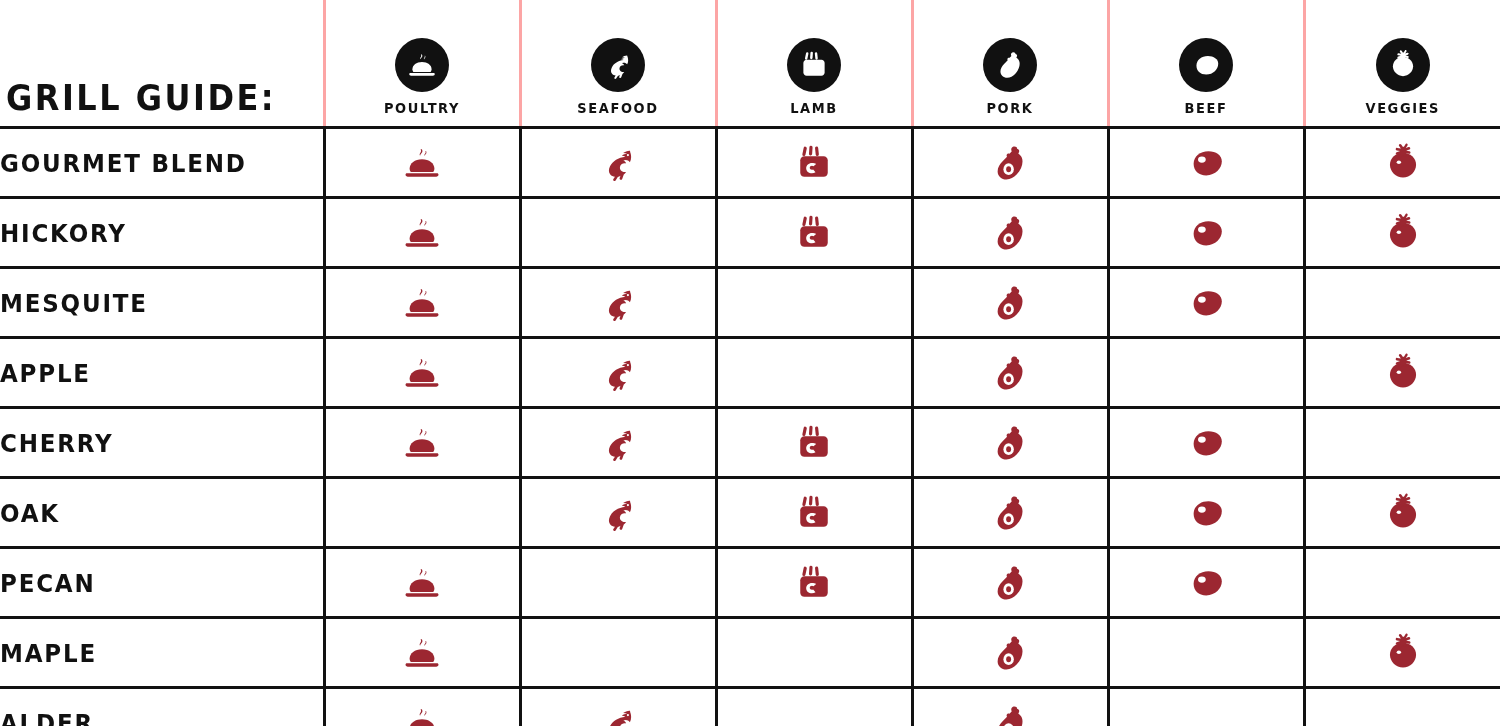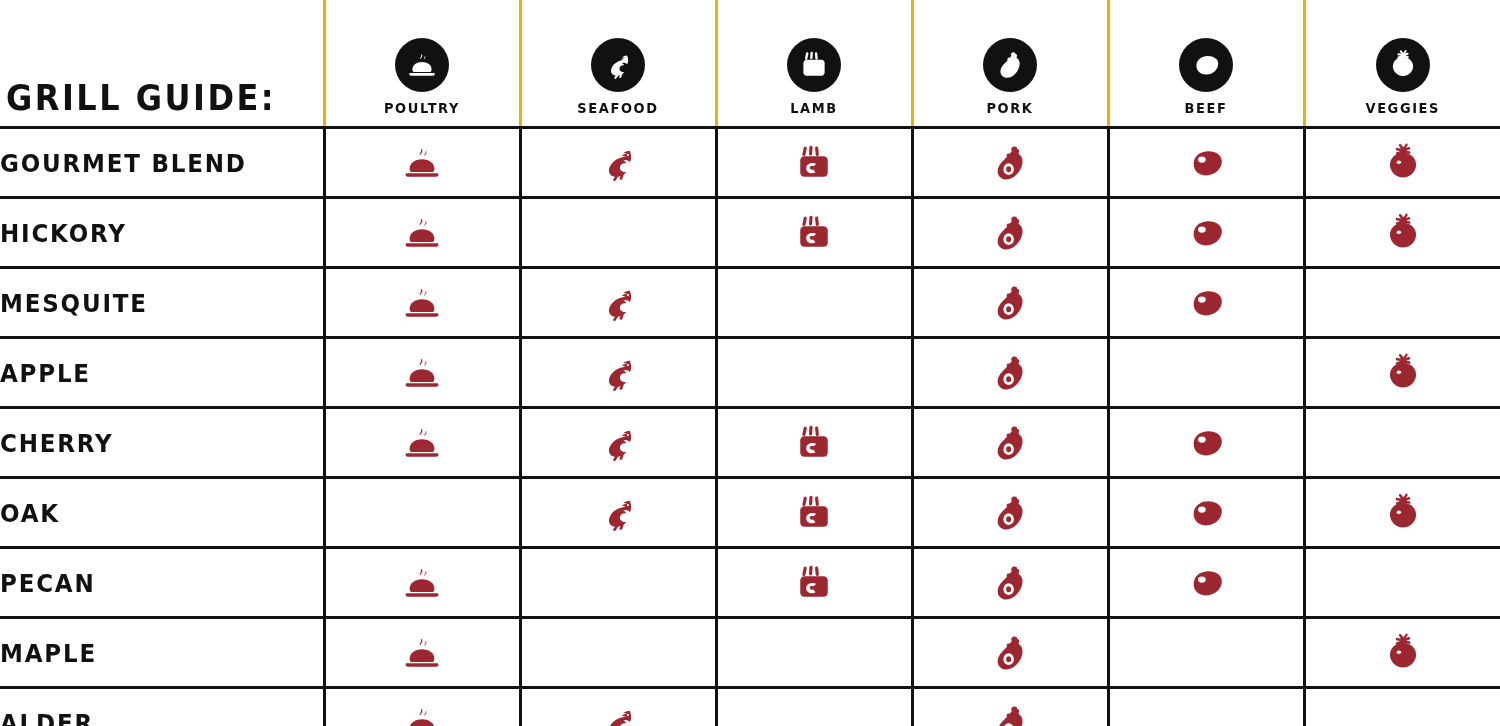--- a/index.html
+++ b/index.html
@@ -53,21 +53,21 @@
     text-transform: uppercase;
     line-height: 1;
     display: inline-block;
     transform: scaleY(1.12);
     transform-origin: left bottom;
   }
 
   .cat-cell {
     text-align: center;
     vertical-align: bottom;
-    border-left: 3px solid #eab308;
+    border-left: 3px solid #fca5a5;
   }
 
   .cat-inner {
     display: flex;
     flex-direction: column;
     align-items: center;
     justify-content: flex-end;
   }
 
   .cat-badge {

